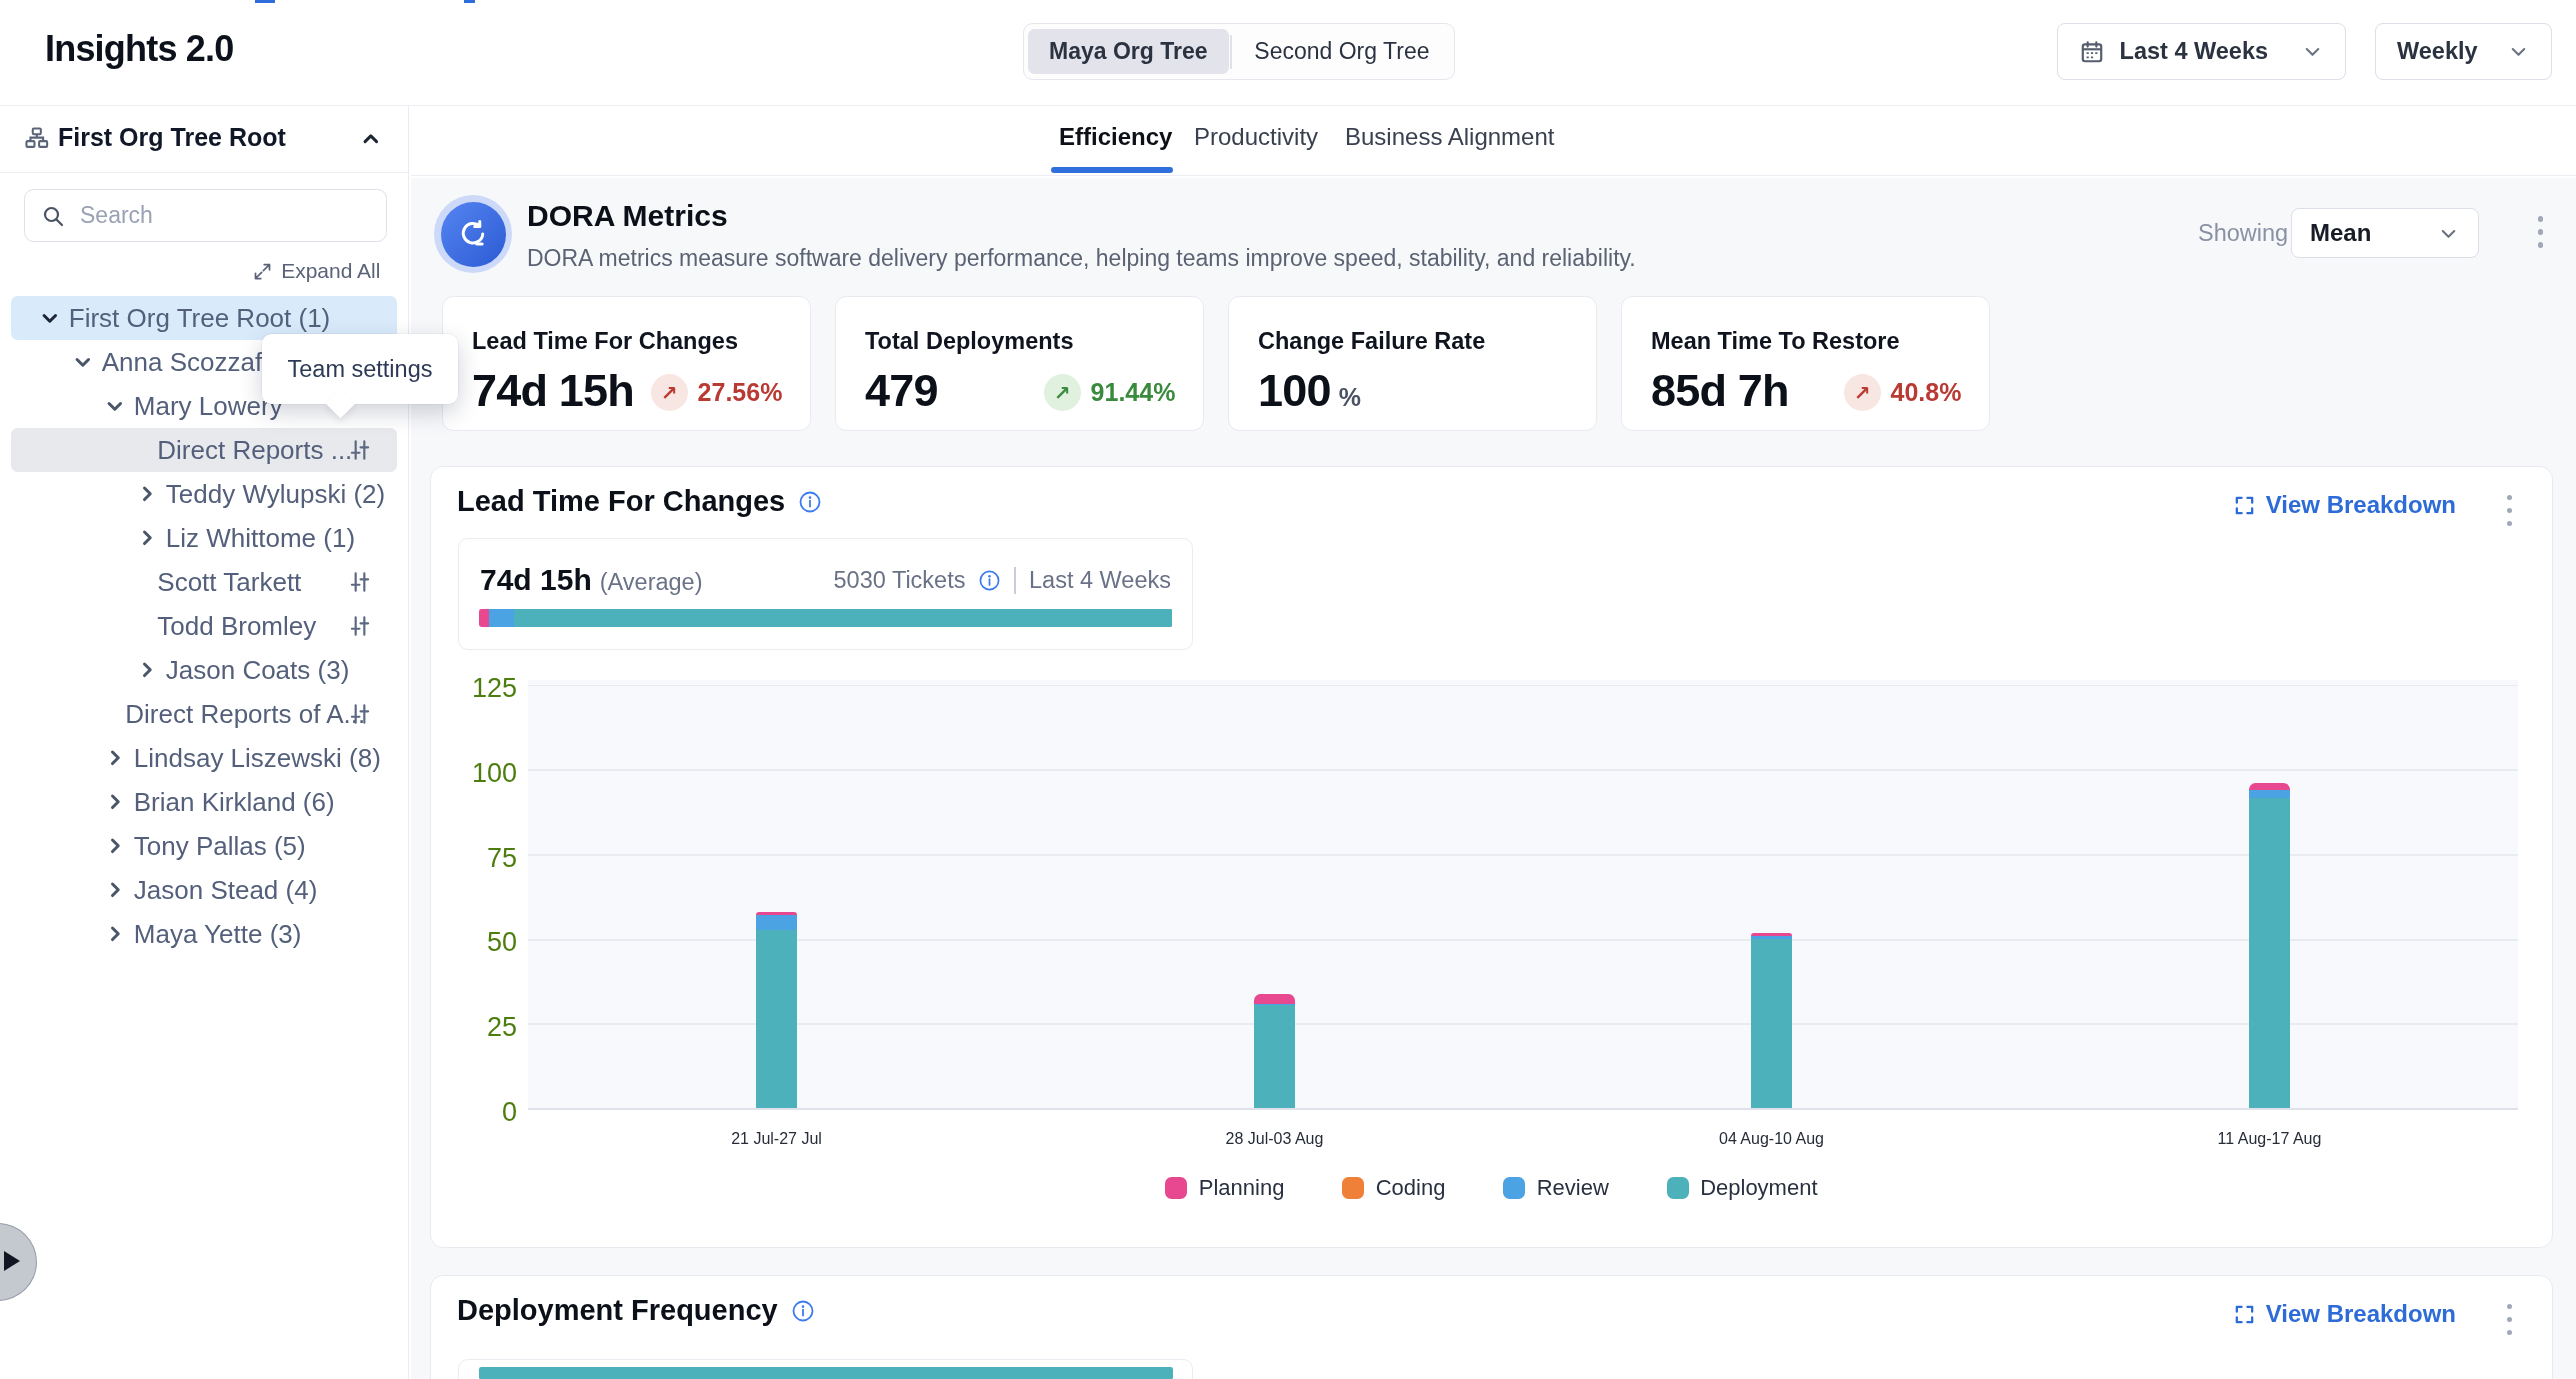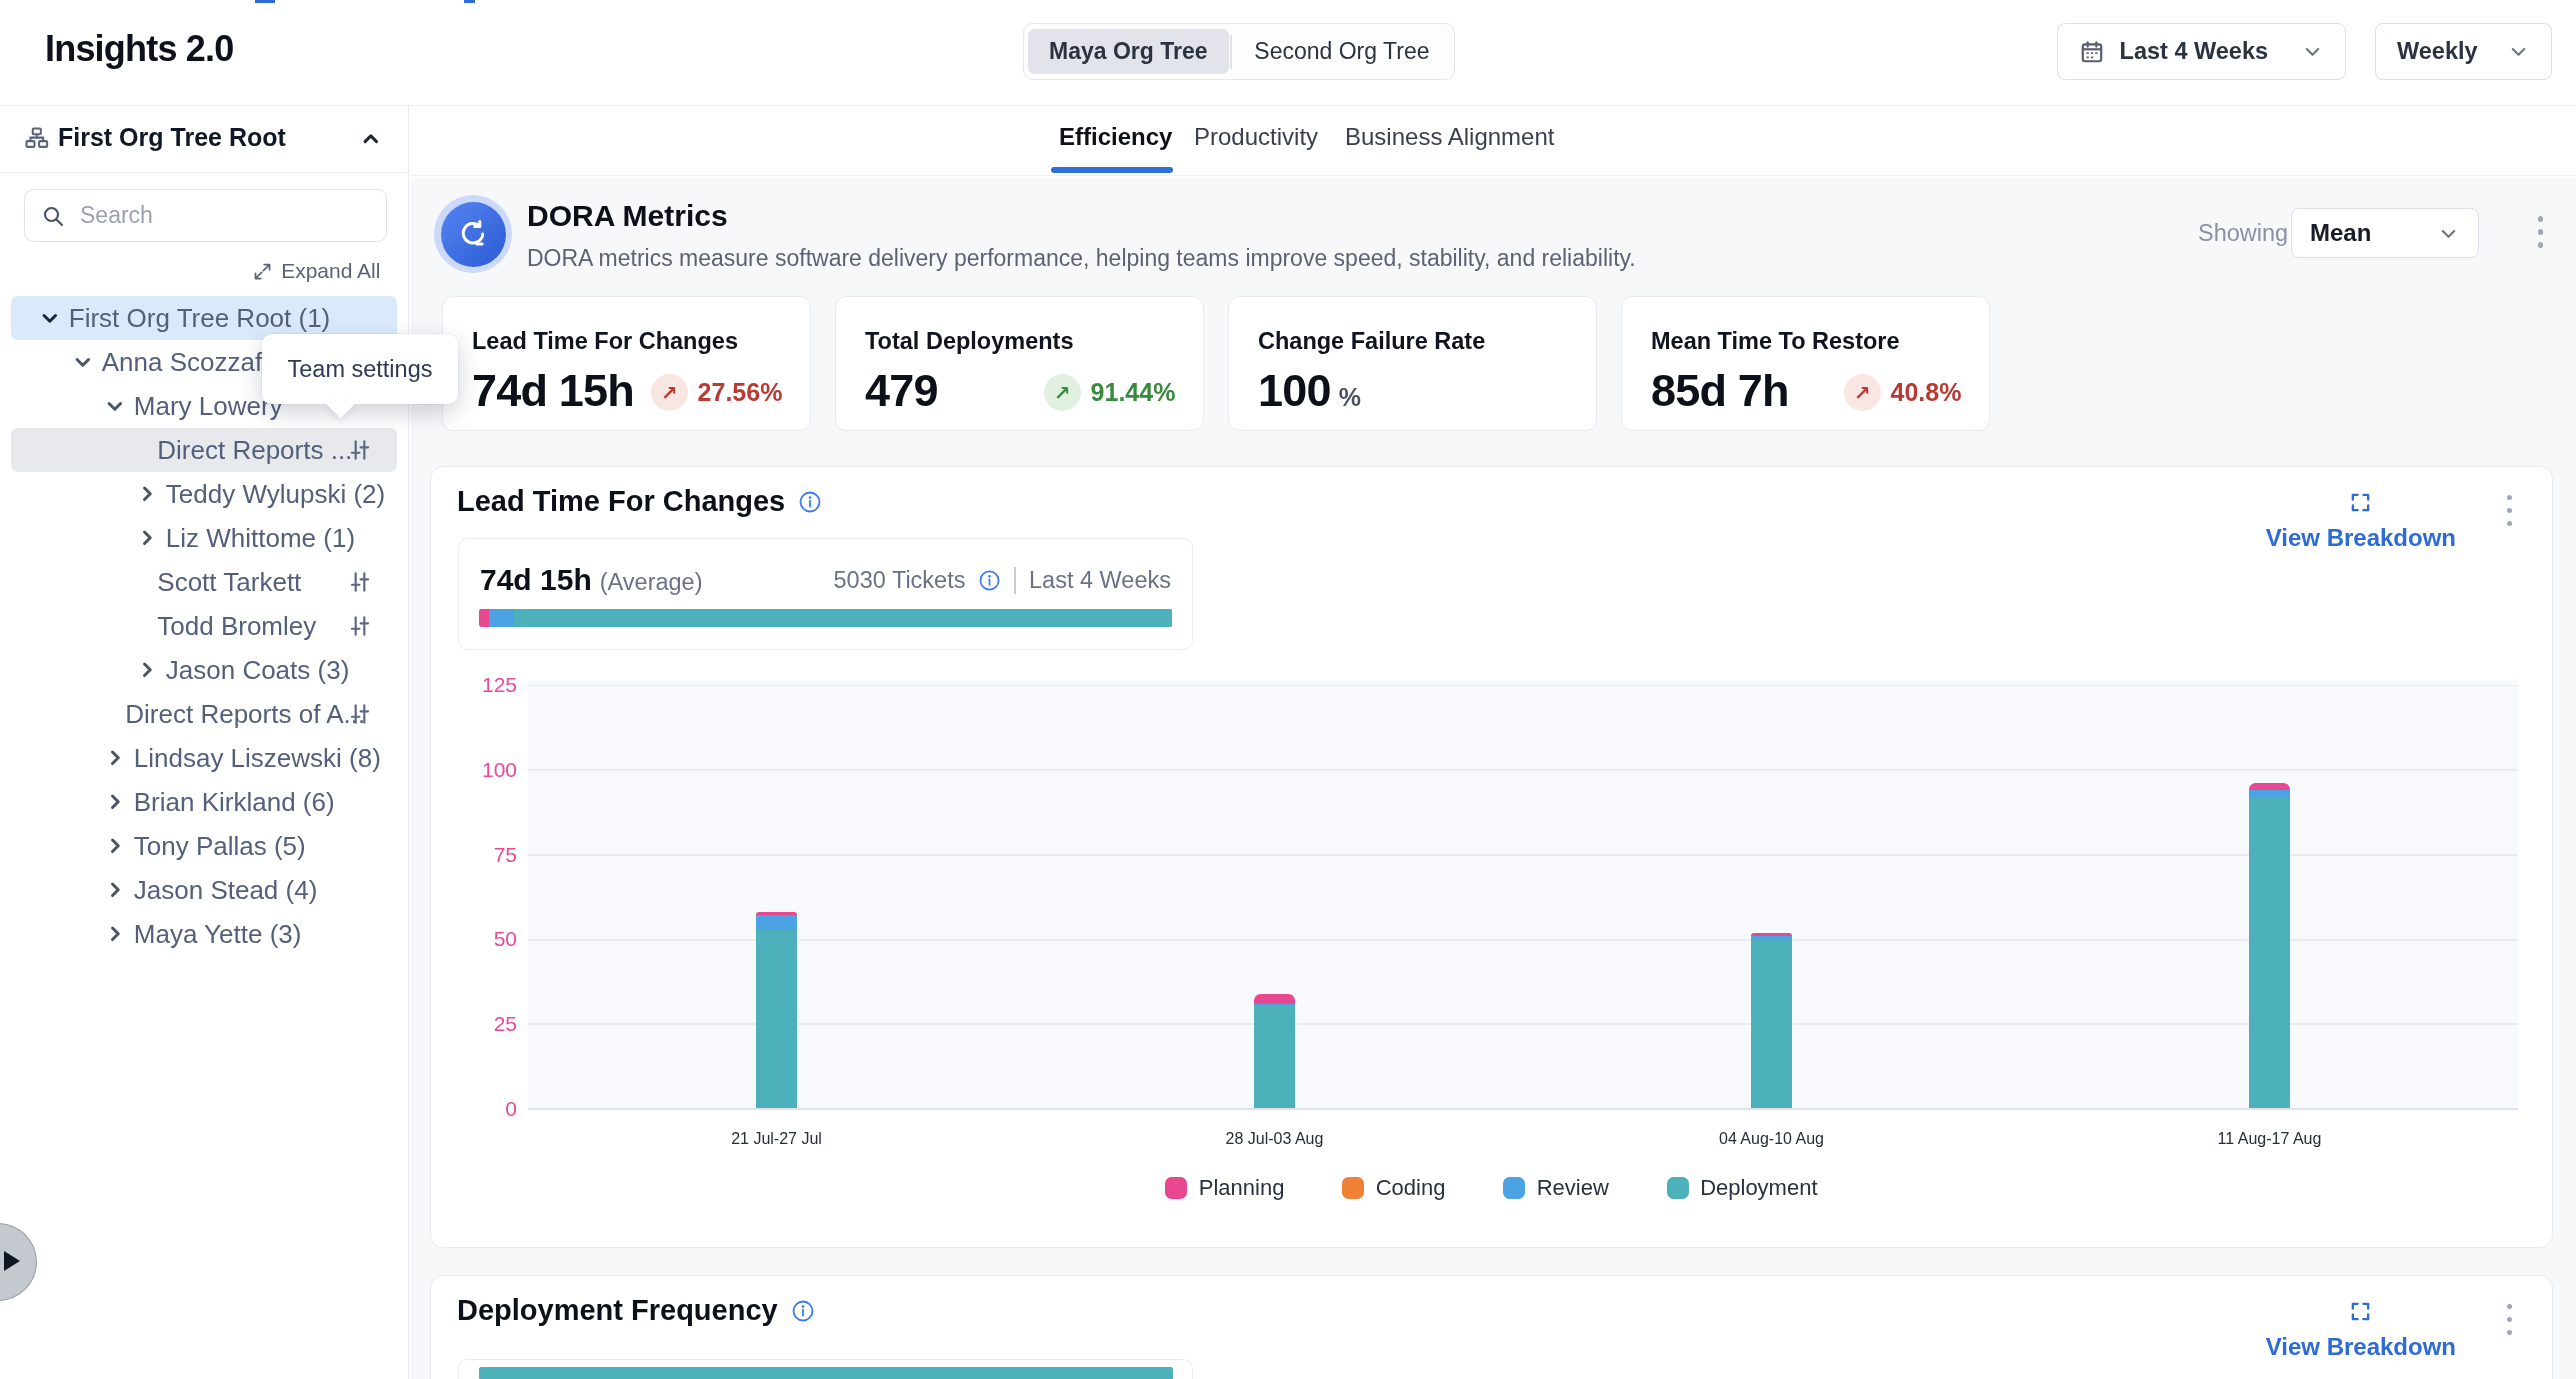--- a/index.html
+++ b/index.html
@@ -88,37 +88,37 @@
   .delta.bad .pct{color:#b93a33;}
   .delta.good .bubble{background:#e0f1df;color:#3c8b40;}
   .delta.good .pct{color:#3a8a3e;}
 
   
   .scard{position:absolute;left:430px;right:23px;background:#fff;border:1.6px solid #e8eaf0;border-radius:13px;box-sizing:border-box;z-index:2;}
   #leadCard{top:466px;height:782px;}
   #dfCard{top:1275px;height:195px;}
   .sec-head{position:absolute;left:26px;top:18px;display:flex;align-items:center;gap:13px;}
   .sec-title{font-size:29px;font-weight:bold;color:#0c1018;}
-  .vb{position:absolute;right:96px;top:24px;display:flex;align-items:center;gap:9.7px;color:#2d6bd8;font-weight:bold;font-size:24px;flex-direction:column;}
+  .vb{position:absolute;right:96px;top:24px;display:flex;align-items:center;gap:9.7px;color:#2d6bd8;font-weight:bold;font-size:24px;}
   .sec-kebab{position:absolute;right:37px;top:27.6px;}
 
   .sumbox{position:absolute;left:27px;top:71px;width:735px;height:112px;border:1.6px solid #eaecf2;border-radius:9.7px;box-sizing:border-box;}
   .sum-val{position:absolute;left:21px;top:24px;font-size:30px;font-weight:bold;color:#0c1018;}
   .sum-avg{font-size:23.5px;color:#6a7287;font-weight:normal;margin-left:8px;}
   .sum-meta{position:absolute;right:21px;top:27.6px;display:flex;align-items:center;gap:13px;font-size:23.5px;color:#6a7287;}
   .sum-meta .vdiv{width:1.6px;height:27.6px;background:#c9cdd8;}
   .minibar{position:absolute;left:20px;right:19.5px;top:70px;height:18px;border-radius:2.4px;overflow:hidden;display:flex;}
   .minibar i{height:100%;}
 
   
   .plot{position:absolute;left:97px;top:213px;width:1990px;height:430px;background:#f7f9fc;}
   .grid{position:absolute;left:0;width:100%;height:1.6px;background:#e8ebf0;}
   .grid.zero{background:#dfe3e9;}
   .yaxis{position:absolute;left:23px;top:213px;width:63px;height:430px;}
-  .ytick{position:absolute;right:0;width:63px;text-align:right;font-size:21px;color:#ec4899;}
+  .ytick{position:absolute;right:0;width:63px;text-align:right;font-size:27px;color:#4d7c0f;}
   .bar{position:absolute;bottom:1.6px;width:41px;display:flex;flex-direction:column-reverse;}
   .bar i{width:100%;}
   .bar i.cap{border-radius:6.5px 6.5px 0 0;}
   .xlab{position:absolute;top:450px;width:259px;text-align:center;font-size:16px;color:#262c38;}
   .legend{position:absolute;left:0;right:0;top:708px;display:flex;justify-content:center;gap:58px;}
   .legend .litem{display:flex;align-items:center;gap:11.3px;font-size:22px;color:#2a3040;}
   .legend .sw{width:22px;height:22px;border-radius:6.5px;}
 
   .df-strip{position:absolute;left:20px;right:19.5px;top:7.3px;height:13px;border-radius:2.4px;}
 </style>

